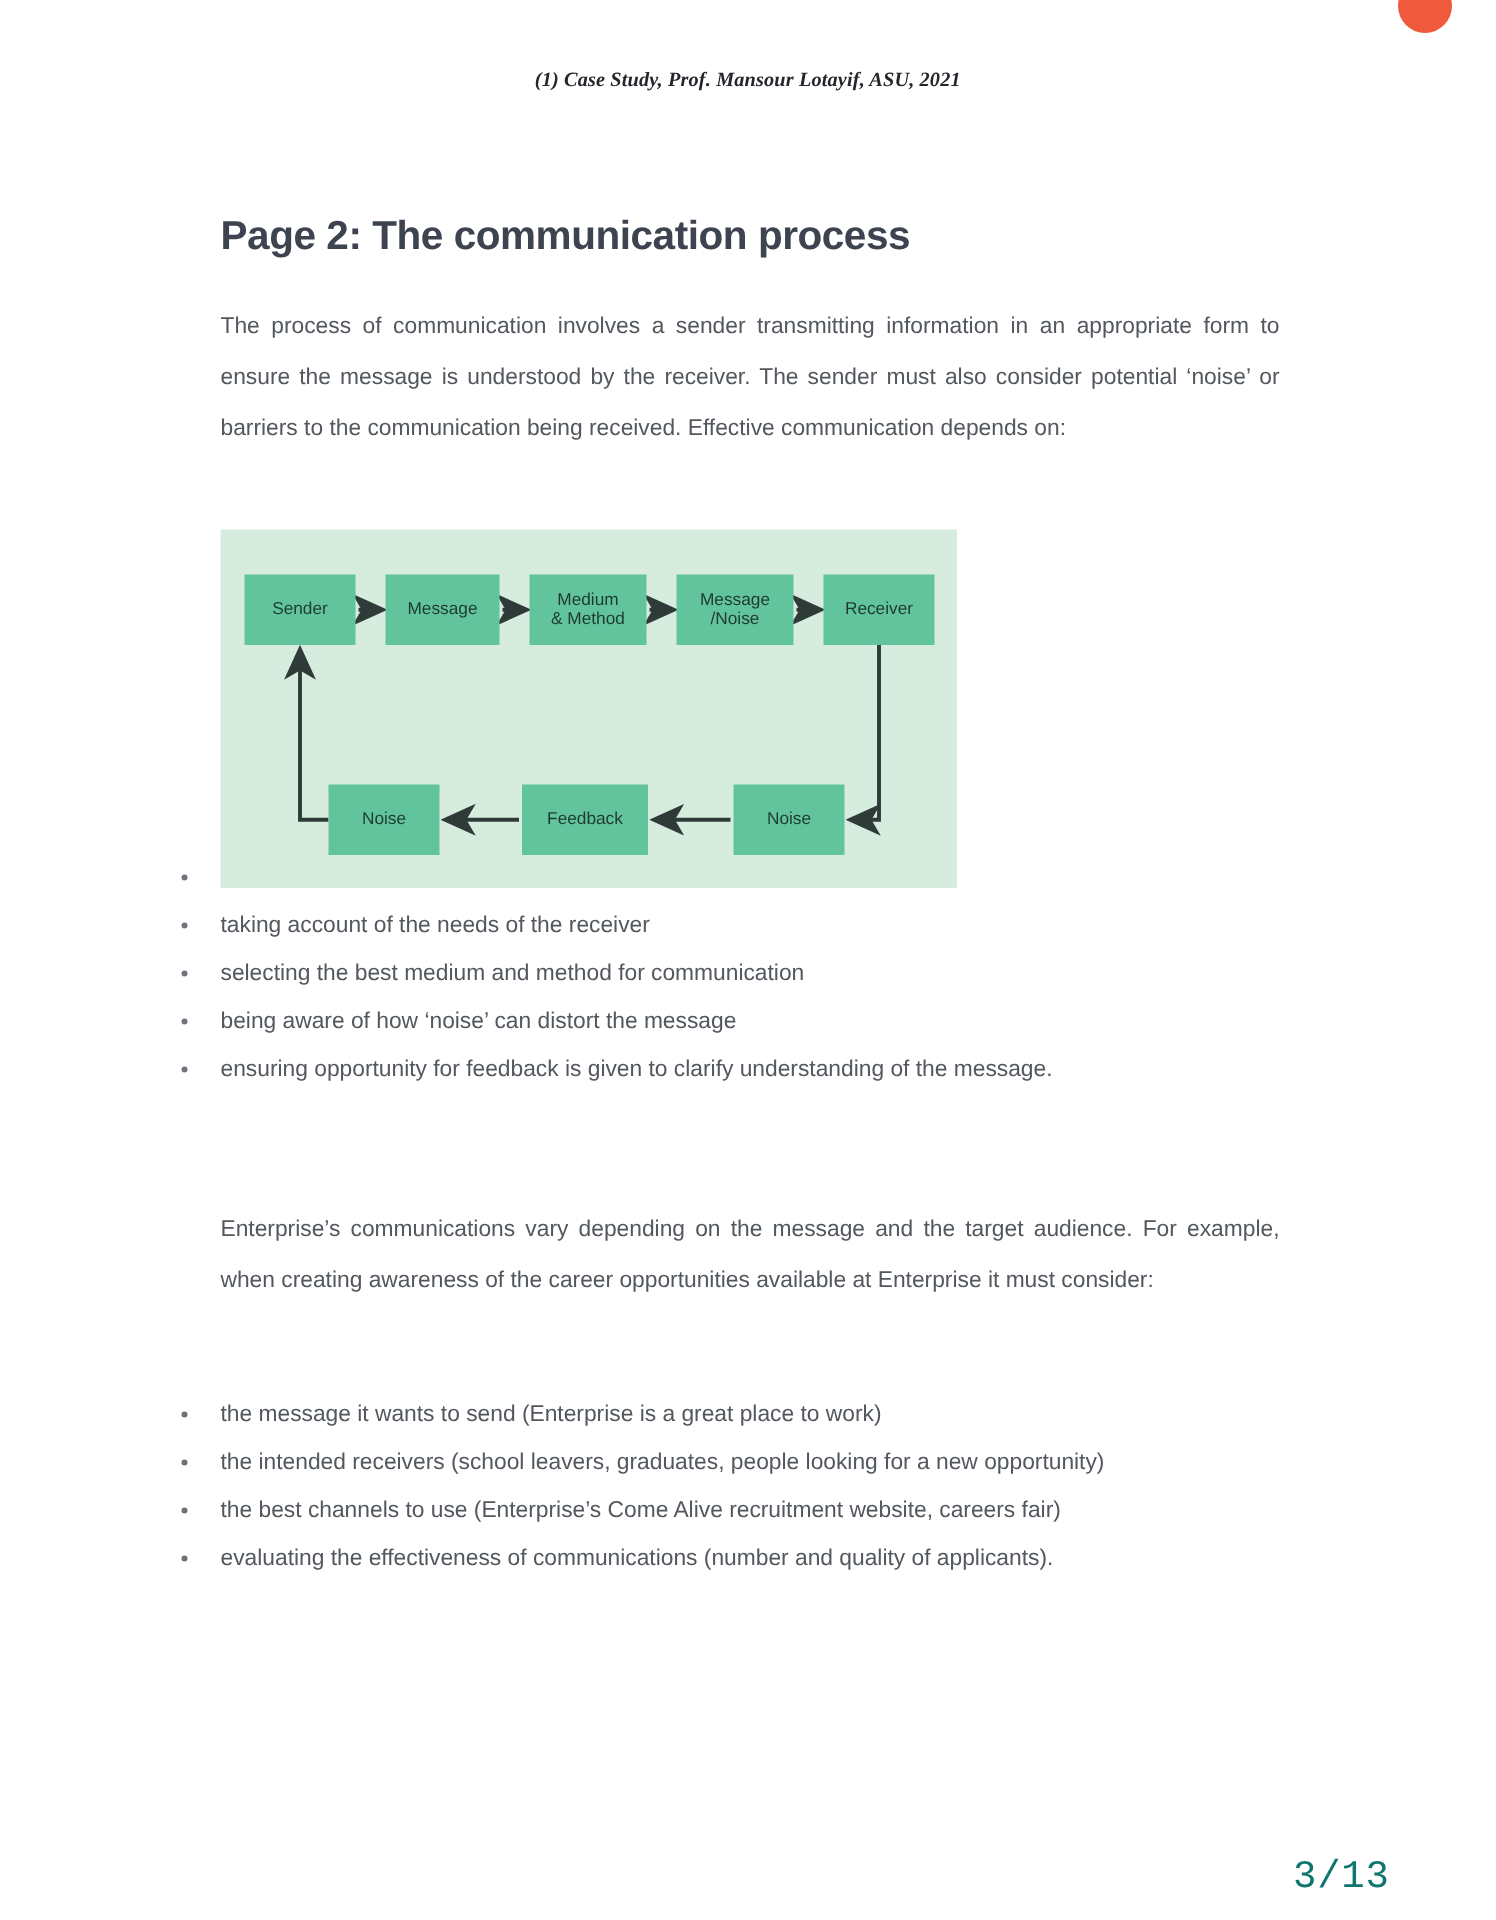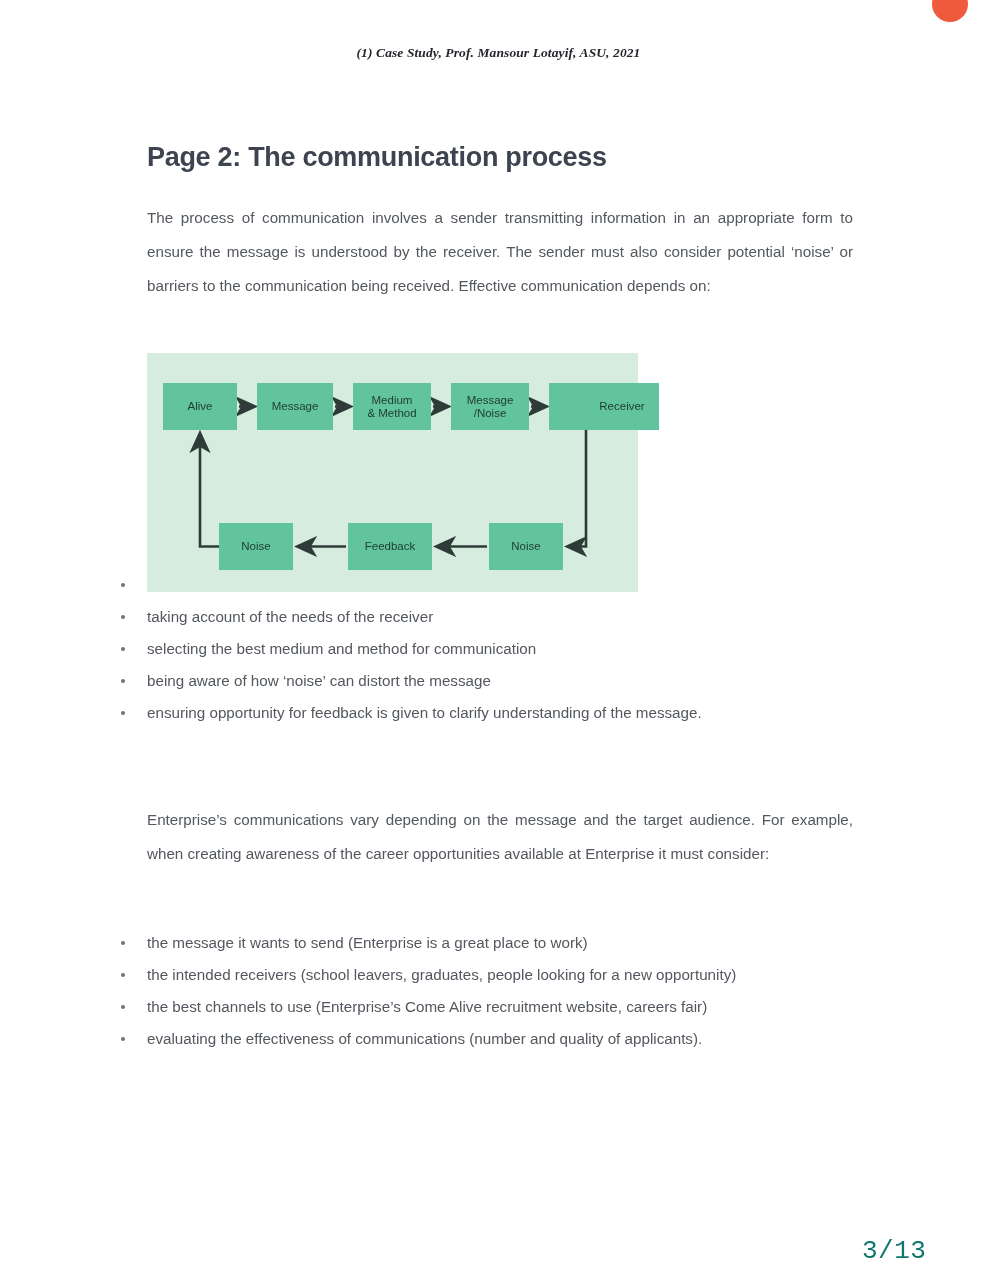--- a/index.html
+++ b/index.html
@@ -94,21 +94,21 @@
     text-align: center;
     font-family: "Liberation Sans", sans-serif;
   }
   .dbox span { display: block; }
 
   
   .b-sender   { left: 16px;  top: 30px; width: 74px; height: 47px; }
   .b-message  { left: 110px; top: 30px; width: 76px; height: 47px; }
   .b-medium   { left: 206px; top: 30px; width: 78px; height: 47px; }
   .b-msgnoise { left: 304px; top: 30px; width: 78px; height: 47px; }
-  .b-receiver { left: 402px; top: 30px; width: 74px; height: 47px; padding-left: 36px; }
+  .b-receiver { left: 402px; top: 30px; width: 74px; height: 47px; }
   
   .b-noise-l  { left: 72px;  top: 170px; width: 74px; height: 47px; }
   .b-feedback { left: 201px; top: 170px; width: 84px; height: 47px; }
   .b-noise-r  { left: 342px; top: 170px; width: 74px; height: 47px; }
 
   .diagram svg { position: absolute; left: 0; top: 0; }
 
   
   ul.bullets {
     position: absolute;
@@ -184,21 +184,21 @@
 
       <line x1="199" y1="193.5" x2="152" y2="193.5" stroke="#2f3b38" stroke-width="2.6" marker-end="url(#ah)"></line>
       <line x1="340" y1="193.5" x2="291" y2="193.5" stroke="#2f3b38" stroke-width="2.6" marker-end="url(#ah)"></line>
 
       <path d="M439,77 L439,193.5 L422,193.5" fill="none" stroke="#2f3b38" stroke-width="2.6" marker-end="url(#ah)"></path>
 
       <path d="M72,193.5 L53,193.5 L53,82" fill="none" stroke="#2f3b38" stroke-width="2.6" marker-end="url(#ah)"></path>
     </svg>
 
     <div class="dbox b-sender">
-      <span>Alive</span>
+      <span>Sender</span>
     </div>
     <div class="dbox b-message">
       <span>Message</span>
     </div>
     <div class="dbox b-medium">
       <div>
         <span>Medium</span>
         <span>&amp; Method</span>
       </div>
     </div>

